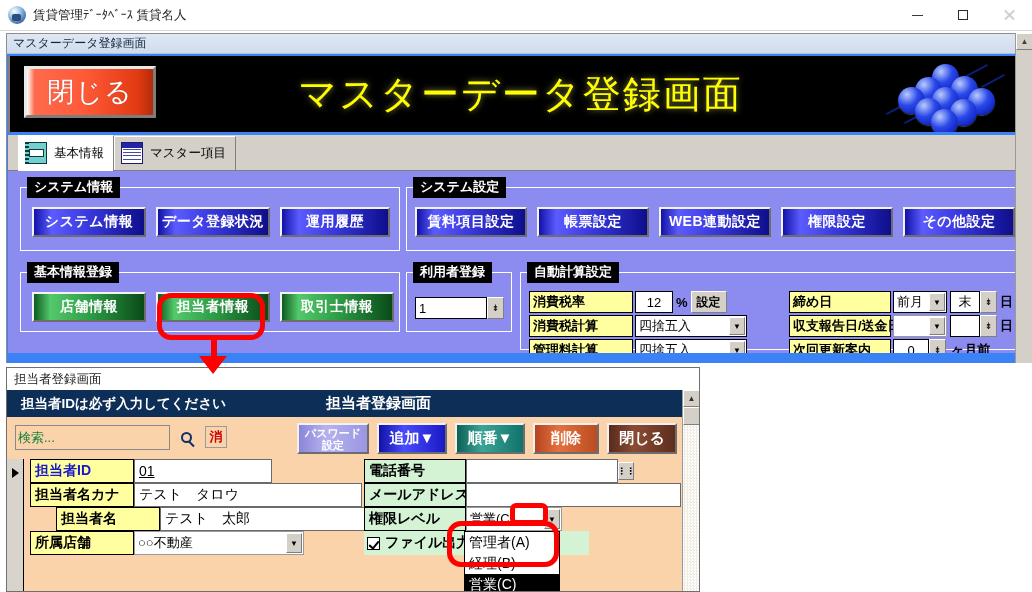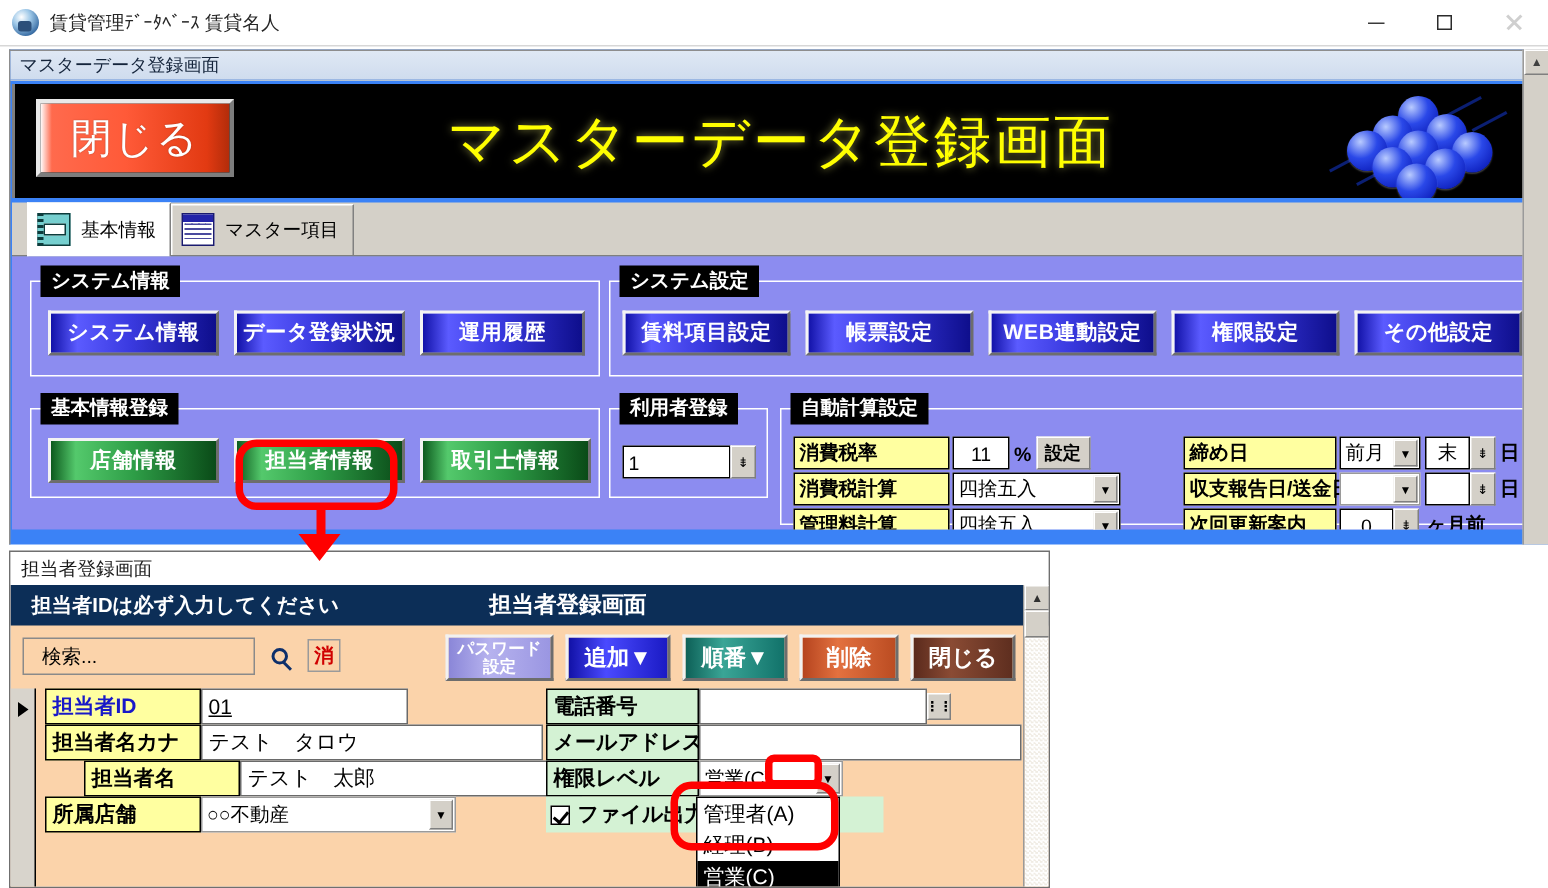--- a/index.html
+++ b/index.html
@@ -222,21 +222,21 @@
   .dlg-body { position: relative; height: 203px; background: #fbd3aa; }
   .dlg-header {
     height: 27px; background: #0c2e57; display: flex; align-items: center;
     color: #ffffff; font-size: 13.5px; font-weight: bold; padding-left: 14px;
   }
   .dlg-header .sub { margin-left: 100px; font-size: 15px; }
   .toolbar { position: relative; height: 42px; }
   .searchbox {
     position: absolute; left: 8px; top: 8px; width: 155px; height: 25px;
     background: #fbd3aa; border: 1px solid #8a8a8a; font-size: 13px;
-    color: #000000; display: flex; align-items: center; padding-left: 12px;
+    color: #15803d; display: flex; align-items: center; padding-left: 2px;
   }
   .mag {
     position: absolute; left: 168px; top: 8px; width: 22px; height: 25px;
     display: flex; align-items: center; justify-content: center;
   }
   .mag-c { width: 11px; height: 11px; border: 2px solid #0d2f6b; border-radius: 50%; position: relative; }
   .mag-c:after { content:""; position:absolute; right:-5px; bottom:-4px; width:7px; height:2px;
     background:#0d2f6b; transform: rotate(45deg); }
   .clearbtn {
     position: absolute; left: 198px; top: 9px; width: 22px; height: 22px;
@@ -401,21 +401,21 @@
           <div class="fld-input" style="width:72px;">1</div>
           <div class="spin">⇟</div>
         </div>
       </div>
 
       <div class="gbox" style="left:512px; top:101px; width:502px; height:78px;">
         <div class="gbox-label">自動計算設定</div>
 
         <div style="position:absolute; left:8px; top:18px; display:flex; align-items:center;">
           <div class="fld-label" style="width:104px;">消費税率</div>
-          <div class="fld-input" style="width:38px; justify-content:center; margin-left:2px;">11</div>
+          <div class="fld-input" style="width:38px; justify-content:center; margin-left:2px;">12</div>
           <div class="unit" style="margin:0 3px;">%</div>
           <div class="smallbtn">設定</div>
         </div>
         <div style="position:absolute; left:8px; top:42px; display:flex; align-items:center;">
           <div class="fld-label" style="width:104px;">消費税計算</div>
           <div class="combo" style="width:112px; margin-left:2px;">
             <span>四捨五入</span>
             <span class="combo-arrow">▼</span>
           </div>
         </div>

